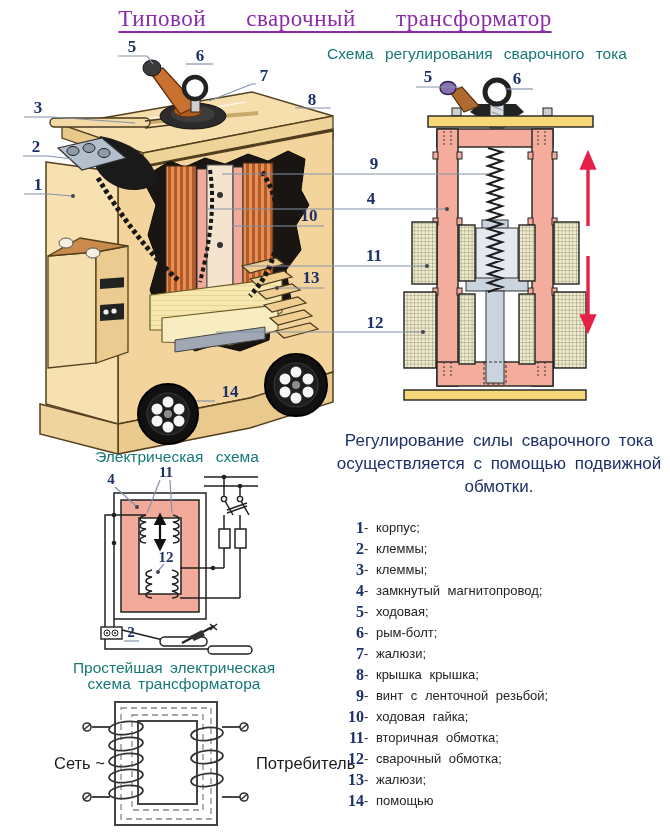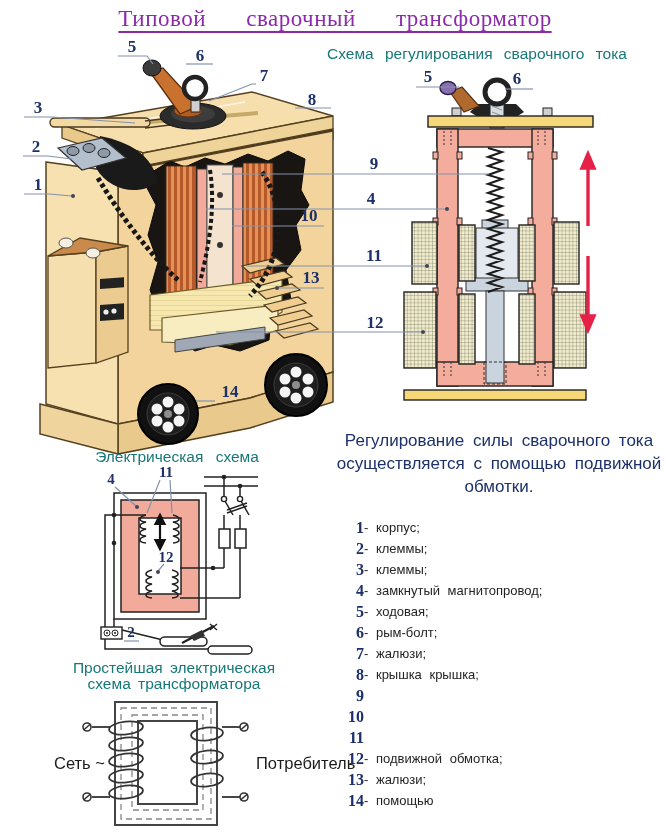--- a/index.html
+++ b/index.html
@@ -420,30 +420,33 @@
     <div class="legend-row">
         <span class="legend-num">7</span>
         <span class="legend-text">- жалюзи;</span>
       </div>
     <div class="legend-row">
         <span class="legend-num">8</span>
         <span class="legend-text">- крышка крышка;</span>
       </div>
     <div class="legend-row">
         <span class="legend-num">9</span>
+        <span class="legend-text">- винт с ленточной резьбой;</span>
       </div>
     <div class="legend-row">
         <span class="legend-num">10</span>
+        <span class="legend-text">- ходовая гайка;</span>
       </div>
     <div class="legend-row">
         <span class="legend-num">11</span>
+        <span class="legend-text">- вторичная обмотка;</span>
       </div>
     <div class="legend-row">
         <span class="legend-num">12</span>
-        <span class="legend-text">- подвижной обмотка;</span>
+        <span class="legend-text">- сварочный обмотка;</span>
       </div>
     <div class="legend-row">
         <span class="legend-num">13</span>
         <span class="legend-text">- жалюзи;</span>
       </div>
     <div class="legend-row">
         <span class="legend-num">14</span>
         <span class="legend-text">- помощью</span>
       </div>
   </div>

